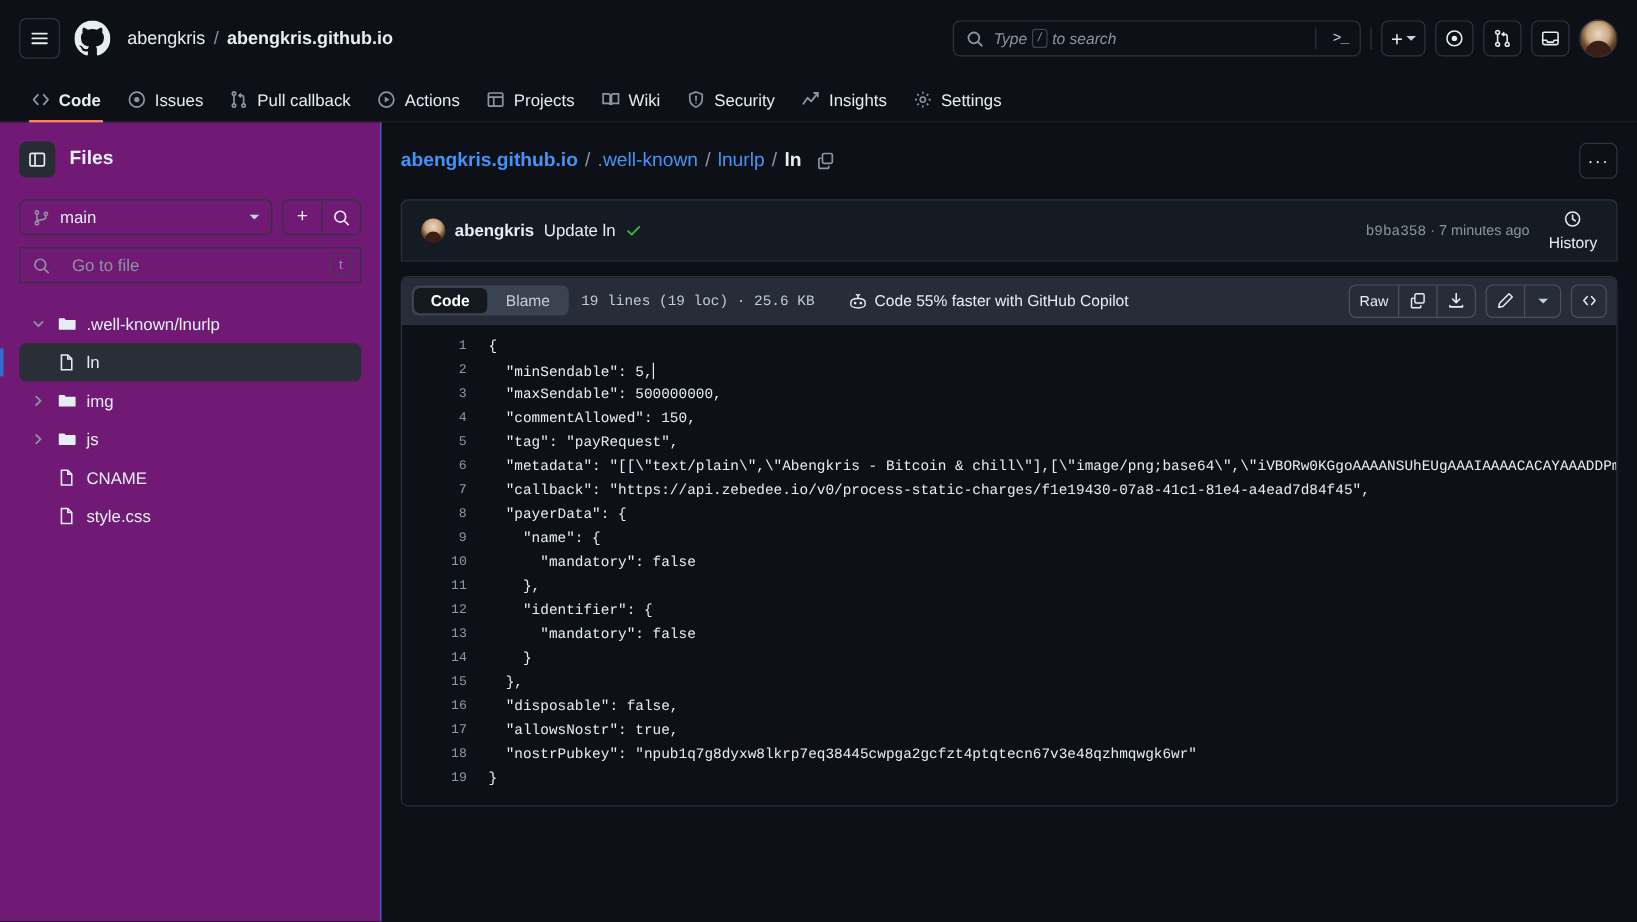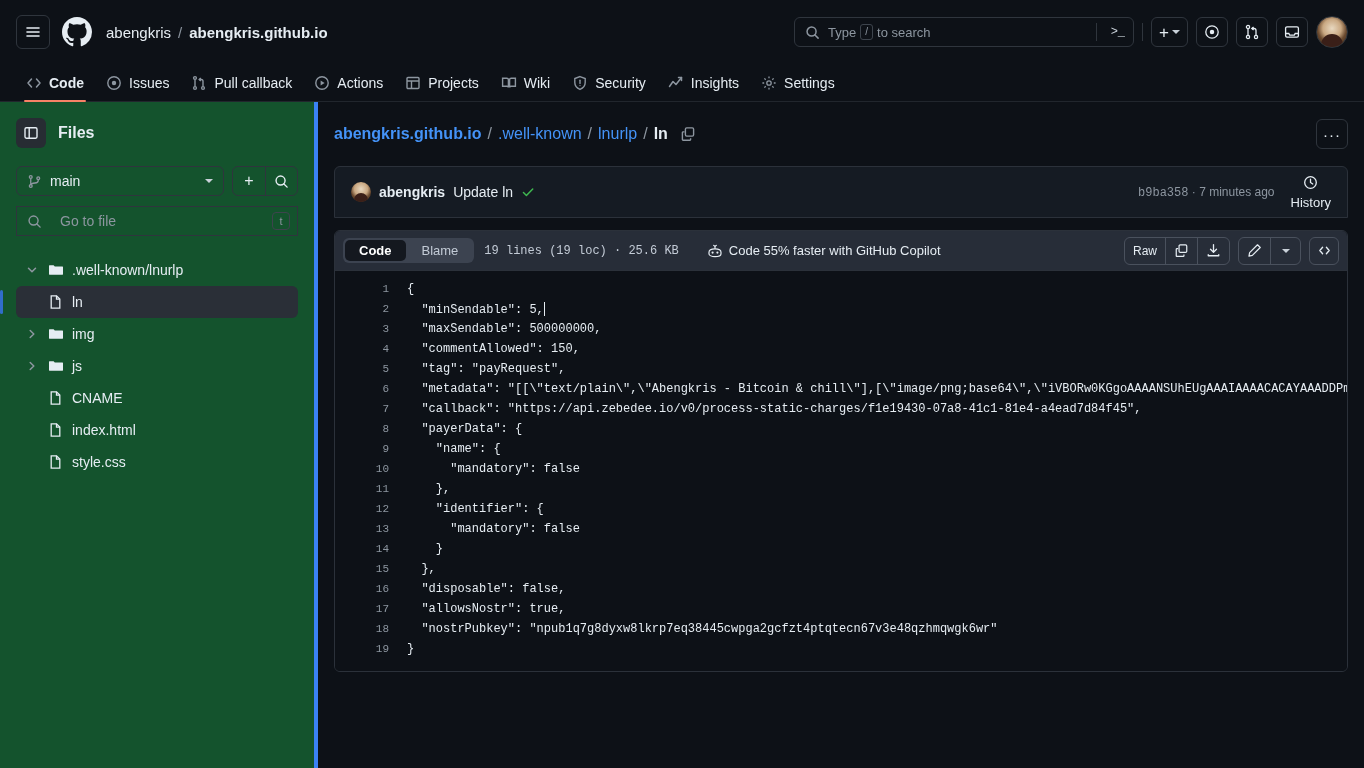--- a/index.html
+++ b/index.html
@@ -38,20 +38,21 @@
   .header-right {
     position: absolute; right: 16px; top: 0; height: 64px;
     display: flex; align-items: center; gap: 8px;
   }
   .search-box {
     width: 340px; height: 30px;
     border: 1px solid #2f353d; border-radius: 6px;
     display: flex; align-items: center; gap: 8px;
     padding: 0 8px 0 10px;
     background: #0d1117;
+    font-style: italic;
   }
   .search-box .sb-text { color: #8d96a0; font-size: 13px; flex: 1; display:flex; align-items:center; gap:4px;}
   .slash-key {
     border: 1px solid #3d444d; border-radius: 3px;
     font-size: 10px; padding: 0px 4px; color: #8d96a0;
     line-height: 14px; display:inline-block;
   }
   .divider-v { width: 1px; height: 18px; background: #2f353d; }
   .hdr-btn {
     height: 30px; min-width: 32px;
@@ -94,23 +95,23 @@
     height: 2px; background: #f78166; border-radius: 2px;
   }
   .nav-ico { width: 16px; height: 16px; display:flex; align-items:center; justify-content:center; color:#8d96a0;}
 
   
   .body-wrap { display: flex; height: calc(768px - 64px - 38px); }
 
   
   .sidebar {
     width: 318px; flex-shrink: 0;
-    border-right: 4px solid #3b82f6;
+    border-right: 1px solid #3b82f6;
     padding: 16px 16px 0 16px;
-    background: #14532d;
+    background: #701a75;
   }
   .files-title-row { display: flex; align-items: center; gap: 12px; margin-bottom: 18px; }
   .files-toggle-btn {
     width: 30px; height: 30px; border-radius: 6px;
     background: #272c33; display:flex; align-items:center; justify-content:center;
   }
   .files-title { font-size: 16px; font-weight: bold; color: #e6edf3; }
 
   .branch-row { display: flex; align-items: center; gap: 8px; margin-bottom: 10px; }
   .branch-select {
@@ -504,29 +505,20 @@
       <div class="tree-row indent-2">
         <span class="tree-ico">
           <svg width="16" height="16" viewBox="0 0 16 16" fill="none" stroke="#e6edf3" stroke-width="1.3">
               <path d="M3.2 1.8h5.3l3.3 3.3v9.1H3.2z"></path>
               <path d="M8.5 1.8v3.3h3.3"></path>
             </svg>
         </span>
         <span>CNAME</span>
       </div>
 
-      <div class="tree-row indent-2">
-        <span class="tree-ico">
-          <svg width="16" height="16" viewBox="0 0 16 16" fill="none" stroke="#e6edf3" stroke-width="1.3">
-              <path d="M3.2 1.8h5.3l3.3 3.3v9.1H3.2z"></path>
-              <path d="M8.5 1.8v3.3h3.3"></path>
-            </svg>
-        </span>
-        <span>index.html</span>
-      </div>
 
       <div class="tree-row indent-2">
         <span class="tree-ico">
           <svg width="16" height="16" viewBox="0 0 16 16" fill="none" stroke="#e6edf3" stroke-width="1.3">
               <path d="M3.2 1.8h5.3l3.3 3.3v9.1H3.2z"></path>
               <path d="M8.5 1.8v3.3h3.3"></path>
             </svg>
         </span>
         <span>style.css</span>
       </div>

